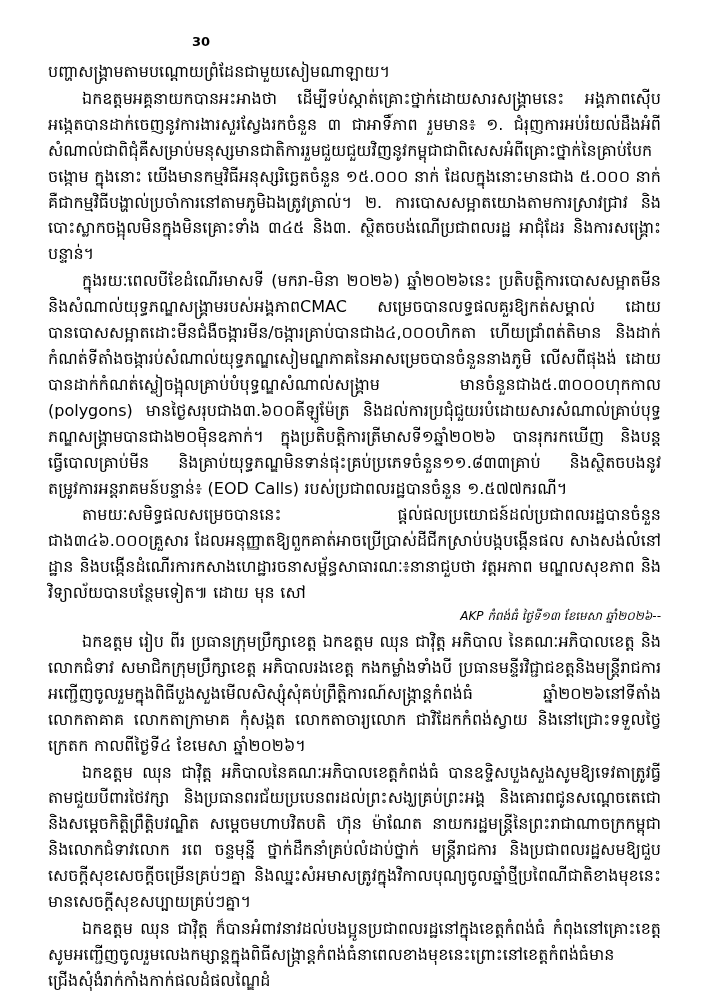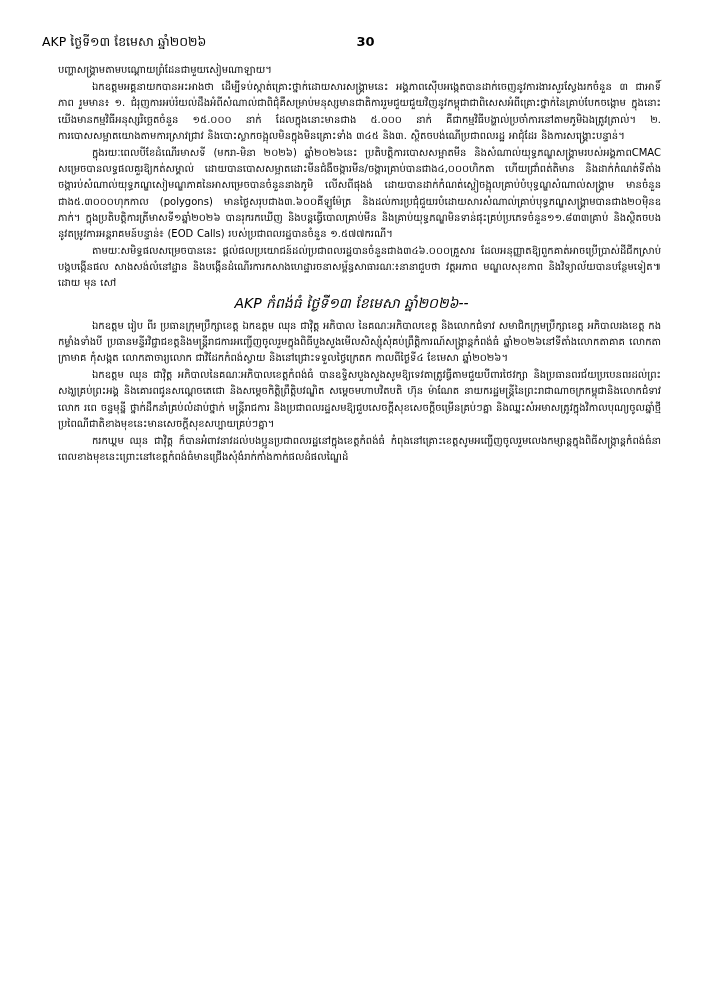--- a/index.html
+++ b/index.html
@@ -29,61 +29,60 @@
   }
   .header .hdr-left {
     white-space: nowrap;
   }
   .header .hdr-page {
     margin-left: 150px;
     font-size: 13px;
     font-weight: bold;
   }
   p.body {
-    font-size: 10px;
+    font-size: 16px;
     line-height: 1.62;
-    margin: 0 0 1px 16px;
+    margin: 0 0 1px 6px;
     text-align: justify;
     text-indent: 34px;
     word-spacing: 0.5px;
   }
   p.body.noindent {
     text-indent: 0;
   }
   .title-block {
     text-align: center;
     margin: 9px 0 4px 0;
   }
   .title-line {
     font-size: 13.6px;
     font-weight: bold;
     line-height: 1.6;
   }
   .dateline {
-    font-size: 14px;
+    font-size: 12px;
     font-style: italic;
     margin: 2px 0 3px 0;
-    text-align: center;
+    text-align: right;
   }
 </style>
 </head>
 <body>
 
 <div class="page">
 
   <div class="header">
-    <span class="hdr-left">AKP ថ្ងៃទី១៣ ខែមេសា ឆ្នាំ២០២៦</span>
     <span class="hdr-page">30</span>
   </div>
 
   <p class="body noindent">បញ្ហាសង្គ្រាមតាមបណ្ដោយព្រំដែនជាមួយសៀមណាឡាយ។</p>
   <p class="body">ឯកឧត្តមអគ្គនាយកបានអះអាងថា ដើម្បីទប់ស្កាត់គ្រោះថ្នាក់ដោយសារសង្គ្រាមនេះ អង្គភាពស៊ើបអង្កេតបានដាក់ចេញនូវការងារសួរស្វែងរកចំនួន ៣ ជាអាទិ៍ភាព រួមមាន៖ ១. ជំរុញការអប់រំយល់ដឹងអំពីសំណាល់ជាពិជុំគឺសម្រាប់មនុស្សមានជាតិការរួមជួយជួយវិញនូវកម្ពុជាជាពិសេសអំពីគ្រោះថ្នាក់នៃគ្រាប់បែកចង្កោម ក្នុងនោះ យើងមានកម្មវិធីអនុស្សរិច្ឆេតចំនួន ១៥.០០០ នាក់ ដែលក្នុងនោះមានជាង ៥.០០០ នាក់ គឺជាកម្មវិធីបង្ហាល់ប្រចាំការនៅតាមភូមិឯងត្រូវត្រាល់។ ២. ការបោសសម្អាតយោងតាមការស្រាវជ្រាវ និងបោះស្លាកចង្អុលមិនក្នុងមិនគ្រោះទាំង ៣៤៥ និង៣. ស្ថិតចបង់ណើប្រជាពលរដ្ឋ អាជុំដែរ និងការសង្គ្រោះបន្ទាន់។</p>
   <p class="body">ក្នុងរយៈពេលបីខែដំណើរមាសទី (មករា-មិនា ២០២៦) ឆ្នាំ២០២៦នេះ ប្រតិបត្តិការបោសសម្អាតមីន និងសំណាល់យុទ្ធភណ្ឌសង្គ្រាមរបស់អង្គភាពCMAC សម្រេចបានលទ្ធផលគួរឱ្យកត់សម្គាល់ ដោយបានបោសសម្អាតដោះមីនជំងឺចង្ការមីន/ចង្ការគ្រាប់បានជាង៤,០០០ហិកតា ហើយជ្រាំពត់តិមាន និងដាក់កំណត់ទីតាំងចង្ការប់សំណាល់យុទ្ធភណ្ឌសៀមណ្ឌភាគនៃអាសម្រេចបានចំនួននាងភូមិ លើសពីផុងង់ ដោយបានដាក់កំណត់ស្លៀចង្អុលគ្រាប់បំបុទ្ធណ្ឌសំណាល់សង្គ្រាម មានចំនួនជាង៥.៣០០០ហុកកាល (polygons) មានថ្ងៃសរុបជាង៣.៦០០គីឡូម៉ែត្រ និងដល់ការប្រជុំជួយរបំដោយសារសំណាល់គ្រាប់បុទ្ធភណ្ឌសង្គ្រាមបានជាង២០មុិនឧភាក់។ ក្នុងប្រតិបត្តិការត្រីមាសទី១ឆ្នាំ២០២៦ បានរុករកឃើញ និងបន្តធ្វើបោលគ្រាប់មីន និងគ្រាប់យុទ្ធភណ្ឌមិនទាន់ផុះគ្រប់ប្រភេទចំនួន១១.៨៣៣គ្រាប់ និងស្ថិតចបងនូវតម្រូវការអន្តរាគមន៍បន្ទាន់៖ (EOD Calls) របស់ប្រជាពលរដ្ឋបានចំនួន ១.៥៧៧ករណី។</p>
   <p class="body">តាមយៈសមិទ្ធផលសម្រេចបាននេះ ផ្ដល់ផលប្រយោជន៍ដល់ប្រជាពលរដ្ឋបានចំនួនជាង៣៤៦.០០០គ្រួសារ ដែលអនុញ្ញាតឱ្យពួកគាត់អាចប្រើប្រាស់ដីជីកស្រាប់បង្កបង្កើនផល សាងសង់លំនៅដ្ឋាន និងបង្កើនដំណើរការកសាងហេដ្ឋារចនាសម្ព័ន្ធសាធារណៈ៖នានាជួបថា វត្តអភាព មណ្ឌលសុខភាព និងវិទ្យាល័យបានបន្ថែមទៀត៕ ដោយ មុន សៅ</p>
 
 
   <div class="dateline">AKP កំពង់ធំ ថ្ងៃទី១៣ ខែមេសា ឆ្នាំ២០២៦--</div>
 
   <p class="body">ឯកឧត្តម រៀប ពីរ ប្រធានក្រុមប្រឹក្សាខេត្ត ឯកឧត្តម ឈុន ជាវុិត្ត អភិបាល នៃគណៈអភិបាលខេត្ត និងលោកជំទាវ សមាជិកក្រុមប្រឹក្សាខេត្ត អភិបាលរងខេត្ត កងកម្លាំងទាំងបី ប្រធានមន្ទីរវិជ្ជាជខត្តនិងមន្ត្រីរាជការអញ្ជើញចូលរួមក្នុងពិធីបួងសួងមើលសិស្សុំសុំគប់ព្រឹត្តិការណ៍សង្រ្កាន្តកំពង់ធំ ឆ្នាំ២០២៦នៅទីតាំងលោកតាគាគ លោកតាក្រាមាគ កុំសង្កត លោកតាចារ្យលោក ជាវិដែកកំពង់ស្វាយ និងនៅជ្រោះទទួលថ្វៃក្រេតក កាលពីថ្ងៃទី៤ ខែមេសា ឆ្នាំ២០២៦។</p>
   <p class="body">ឯកឧត្តម ឈុន ជាវុិត្ត អភិបាលនៃគណៈអភិបាលខេត្តកំពង់ធំ បានឧទ្ទិសបួងសួងសូមឱ្យទេវតាត្រូវធ្វីតាមជួយបីពារថៃវក្សា និងប្រធានពរជ័យប្របេនពរដល់ព្រះសង្ឃគ្រប់ព្រះអង្គ និងគោរពជូនសណ្ដេចតេជោ និងសម្ដេចកិត្តិព្រឹត្ដិបវណ្ឌិត សម្ដេចមហាបវិតបតិ ហ៊ុន ម៉ាណែត នាយករដ្ឋមន្ត្រីនៃព្រះរាជាណាចក្រកម្ពុជានិងលោកជំទាវលោក រពេ ចន្ទមុន្នី ថ្នាក់ដឹកនាំគ្រប់លំដាប់ថ្នាក់ មន្ត្រីរាជការ និងប្រជាពលរដ្ឋសមឱ្យជួបសេចក្ដីសុខសេចក្ដីចម្រើនគ្រប់ៗគ្នា និងឈ្នះសំអមាសត្រូវក្នុងវិកាលបុណ្យចូលឆ្នាំថ្មីប្រពៃណីជាតិខាងមុខនេះមានសេចក្ដីសុខសប្បាយគ្រប់ៗគ្នា។</p>
-  <p class="body">ករកឃ្តម ឈុន ជាវុិត្ត ក៏បានអំពាវនាវដល់បងប្អូនប្រជាពលរដ្ឋនៅក្នុងខេត្តកំពង់ធំ កំពុងនៅគ្រោះខេត្តសូមអញ្ជើញចូលរួមលេងកម្សាន្តក្នុងពិធីសង្រ្កាន្តកំពង់ធំនាពេលខាងមុខនេះព្រោះនៅខេត្តកំពង់ធំមានជ្រើងសុំងំរាក់កាំងកាក់ផលដំផលណ្ឌៃដំ</p>
+  <p class="body">ឯកឧត្តម ឈុន ជាវុិត្ត ក៏បានអំពាវនាវដល់បងប្អូនប្រជាពលរដ្ឋនៅក្នុងខេត្តកំពង់ធំ កំពុងនៅគ្រោះខេត្តសូមអញ្ជើញចូលរួមលេងកម្សាន្តក្នុងពិធីសង្រ្កាន្តកំពង់ធំនាពេលខាងមុខនេះព្រោះនៅខេត្តកំពង់ធំមានជ្រើងសុំងំរាក់កាំងកាក់ផលដំផលណ្ឌៃដំ</p>
 
 </div>
 
 </body></html>

